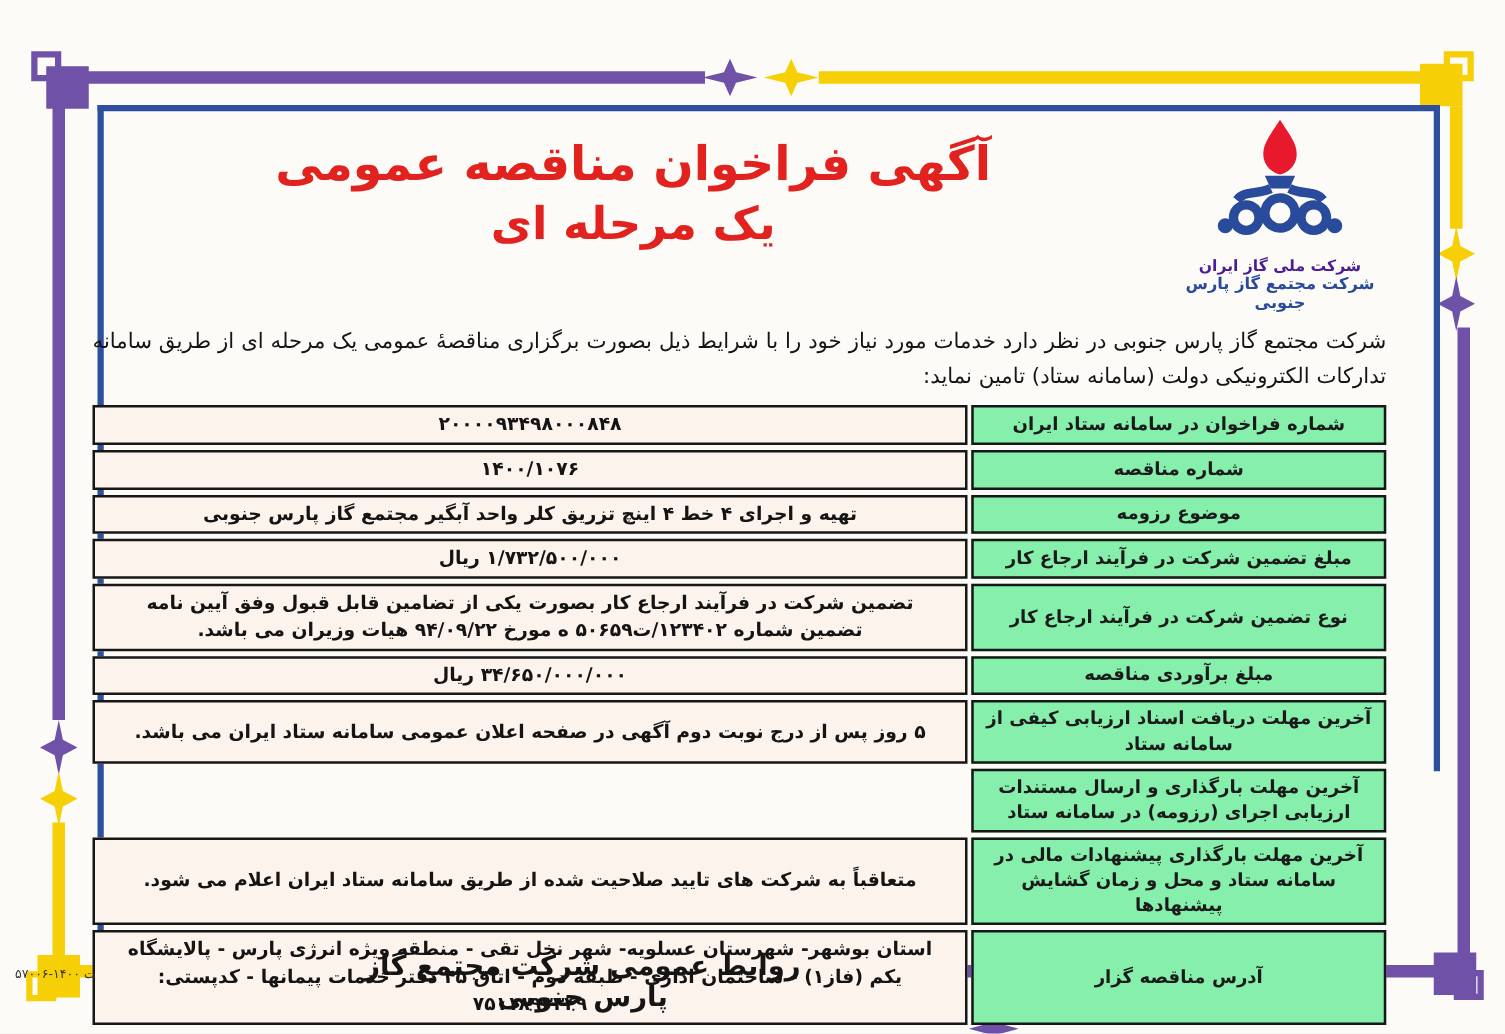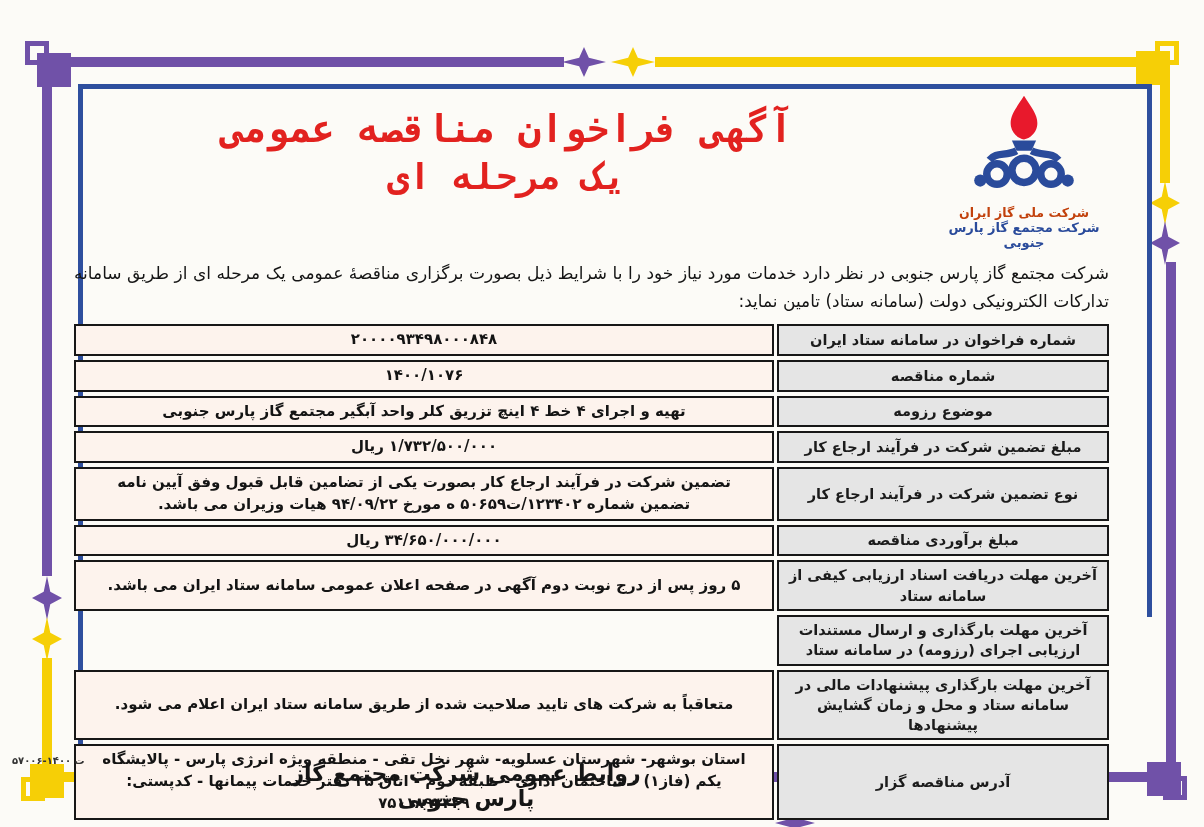--- a/index.html
+++ b/index.html
@@ -23,53 +23,53 @@
   .co-purple { border-color:#7051a8; }
   .co-yellow { border-color:#f6cf06; }
 
   
   .bframe { position:absolute; background:#2e4f9e; }
 
   
   .content { position:absolute; left:74px; right:95px; top:92px; width:1035px; direction:rtl; }
 
   .hdr { display:flex; direction:rtl; align-items:flex-start; }
-  .titles { flex:1; padding-top:14px; text-align:center;font-family:Liberation Mono, monospace; }
+  .titles { flex:1; padding-top:14px; text-align:center; }
   .title1 { color:#e2221f; font-weight:bold; font-size:38px; line-height:1.35; letter-spacing:-1px; }
   .title2 { color:#e2221f; font-weight:bold; font-size:36px; line-height:1.3; letter-spacing:-1px;
             display:flex; justify-content:center; gap:55px; }
   .logo-block { width:170px; text-align:center; padding-top:2px; }
   .logo-block svg { display:block; margin:0 auto; }
-  .org1 { color:#c2410c; font-weight:bold; font-size:12.5px; margin-top:3px; }
+  .org1 { color:#4c1d95; font-weight:bold; font-size:12.5px; margin-top:3px; }
   .org2 { color:#2a4b9b; font-weight:bold; font-size:13px; }
 
   .intro { margin-top:10px; font-size:17px; line-height:1.62; color:#151515; text-align:justify; }
 
   .tbl { margin-top:9px; display:flex; flex-direction:column; gap:4px; }
   .trow { display:flex; direction:rtl; gap:3px; }
   .tlabel {
-    width:332px; background:#e5e5e5; border:2px solid #171717;
+    width:332px; background:#86efac; border:2px solid #171717;
     display:flex; align-items:center; justify-content:center; text-align:center;
     font-size:14.5px; font-weight:bold; color:#1b1b1b; padding:3px 8px; line-height:1.4;
   }
   .tvalue {
     flex:1; background:#fdf3ed; border:2px solid #171717;
     display:flex; align-items:center; justify-content:center; text-align:center;
     font-size:15px; font-weight:bold; color:#141414; padding:3px 14px; line-height:1.45;
   }
 
   
   .page-num { position:absolute; left:1209px; top:743px; color:#8b5cf6; font-weight:bold; font-size:13px; direction:ltr; }
   .footer-text {
     position:absolute; left:278px; top:761px; width:376px; text-align:center;
     font-size:22px; font-weight:bold; color:#151515; z-index:5;
   }
   .archive-code {
-    position:absolute; left:12px; top:755px; font-size:10px; color:#333;
-    z-index:6; direction:rtl; font-weight:bold;
+    position:absolute; left:12px; top:774px; font-size:10px; color:#333;
+    z-index:6; direction:rtl; font-weight:normal;
   }
 </style>
 </head>
 <body>
 
 <div class="page">
 
   <div class="corner-outline co-purple" style="left:25px; top:41px;"></div>
   <div class="corner-fill purple" style="left:37px; top:53px;"></div>
   <div class="corner-outline co-yellow" style="left:1155px; top:41px;"></div>

